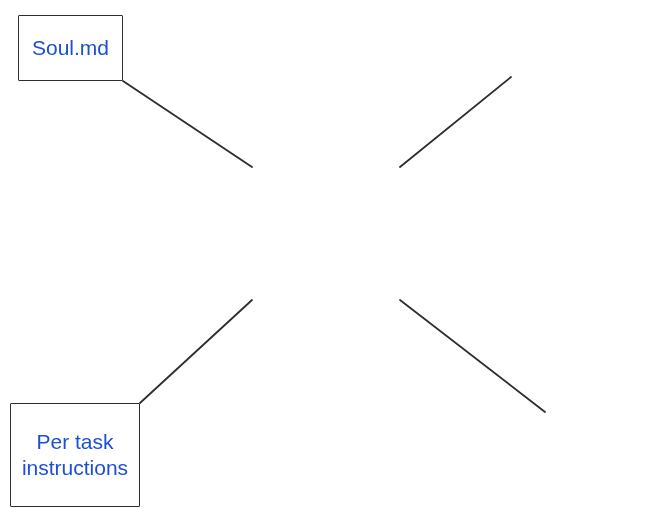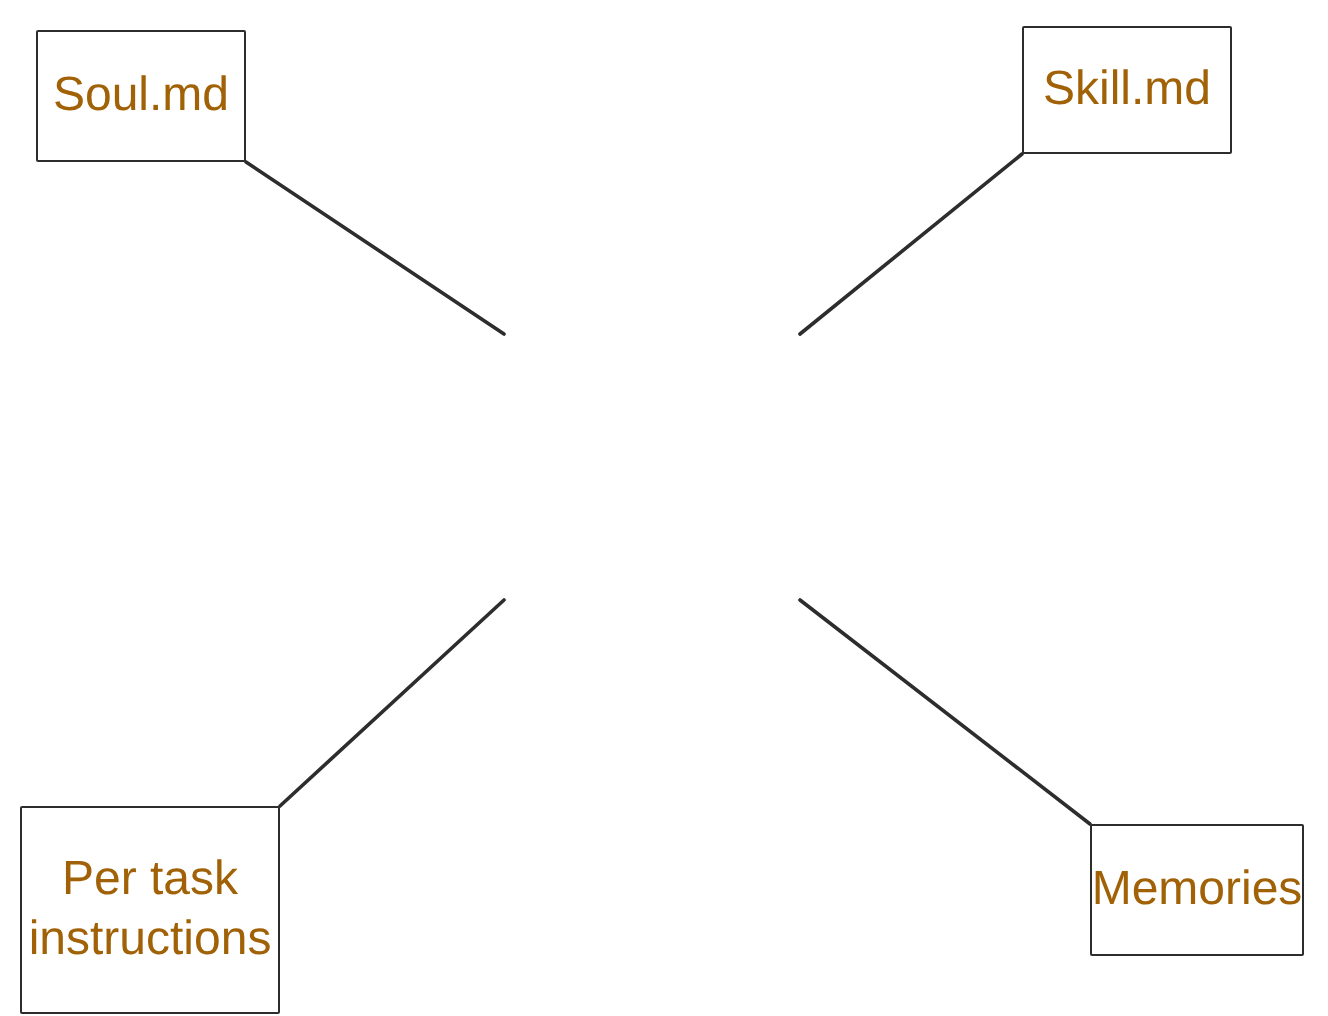--- a/index.html
+++ b/index.html
@@ -25,22 +25,22 @@
   .node {
     position: absolute;
     box-sizing: border-box;
     border: 1.7px solid #2d2d2d;
     border-radius: 1px;
     background: #ffffff;
     display: flex;
     align-items: center;
     justify-content: center;
     text-align: center;
-    color: #a16207;
-    font-size: 24px;
+    color: #1d4ed8;
+    font-size: 21px;
     line-height: 1.25;
     padding: 4px;
   }
   .node-soul      { left: 18px;  top: 15px;  width: 105px; height: 66px; }
   .node-skill     { left: 511px; top: 13px;  width: 105px; height: 64px; }
   .node-llm       { left: 252px; top: 167px; width: 148px; height: 133px; }
   .node-per-task  { left: 10px;  top: 403px; width: 130px; height: 104px; }
   .node-memories  { left: 545px; top: 412px; width: 107px; height: 66px; }
   line {
     stroke: #2d2d2d;
@@ -57,26 +57,20 @@
     <line x1="123" y1="81" x2="252" y2="167"></line>
     <line x1="511" y1="77" x2="400" y2="167"></line>
     <line x1="140" y1="403" x2="252" y2="300"></line>
     <line x1="545" y1="412" x2="400" y2="300"></line>
   </svg>
 
   <div class="node node-soul">
     <span>Soul.md</span>
   </div>
 
-  <div class="node node-skill">
-    <span>Skill.md</span>
-  </div>
 
 
   <div class="node node-per-task">
     <span>Per task instructions</span>
   </div>
 
-  <div class="node node-memories">
-    <span>Memories</span>
-  </div>
 
 </div>
 
 </body></html>

